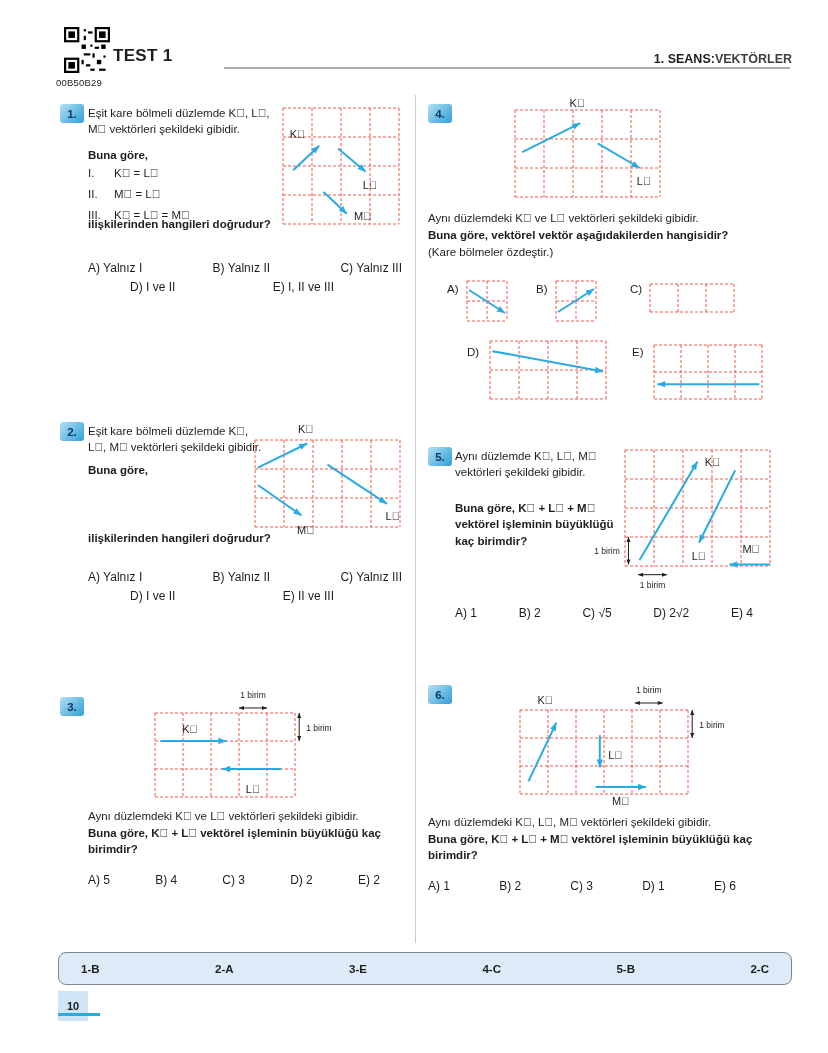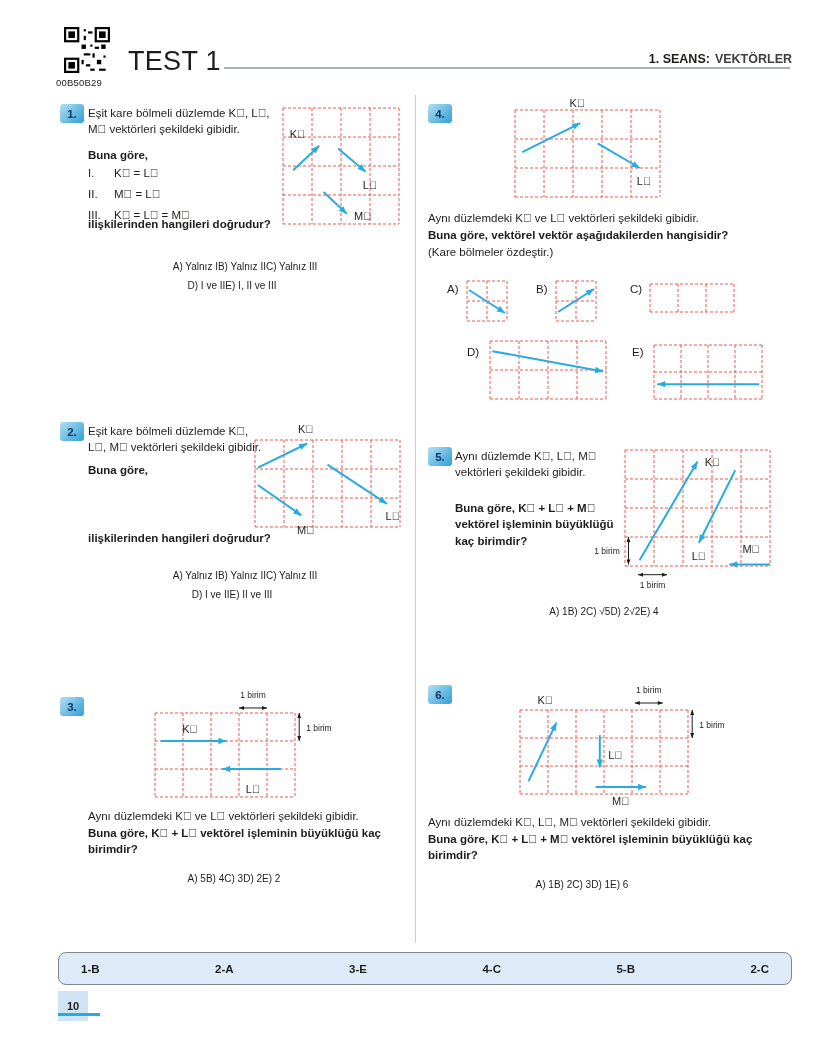--- a/index.html
+++ b/index.html
@@ -5,32 +5,32 @@
   *{margin:0;padding:0;box-sizing:border-box}
   html,body{background:#fff}
   .page{position:relative;width:828px;height:1053px;background:#fff;overflow:hidden;
         font-family:"Liberation Sans",sans-serif;color:#1d1d1b}
   .abs{position:absolute}
   .txt{font-size:11.5px;line-height:1.42;color:#1d1d1b}
   .bold{font-weight:700}
   .accent{color:#404040}
   .badge{width:24px;height:19px;border-radius:3px;display:flex;align-items:center;justify-content:center;
          background:linear-gradient(135deg,#b3e0f4,#2f9fd6);color:#0d3a61;font-weight:700;font-size:11.5px}
-  .choices{display:flex;justify-content:center;font-size:10px;color:#1d1d1b}
+  .choices{display:flex;justify-content:space-between;font-size:12px;color:#1d1d1b}
   .item{margin-bottom:4.5px;white-space:nowrap}
   .rn{display:inline-block;width:26px}
   .optl{font-size:11.5px}
   svg{display:block}
 
   #qr{left:64px;top:27px;width:46px;height:46px}
   #qr-label{left:56px;top:77px;font-size:9.5px;letter-spacing:.2px}
-  #test-title{left:128px;top:46px;font-size:27px;font-weight:400;letter-spacing:.3px}
+  #test-title{left:113px;top:46px;font-size:17px;font-weight:700;letter-spacing:.3px}
   #title-rule{left:224px;top:67px;width:566px;height:2px;background:#a9afb5}
   #session{right:36px;top:52px;font-size:12.5px;font-weight:700}
-  #session .pfx{margin-right:5px}
+  #session .pfx{}
   #col-divider{left:415px;top:95px;width:1px;height:848px;background:#c9ced3}
 
   #q1-badge{left:60px;top:104px}
   #q1-intro{left:88px;top:105px;width:194px}
   #q1-lead{left:88px;top:147px}
   #q1-items{left:88px;top:165px}
   #q1-closing{left:88px;top:216px;width:210px}
   #q1-d{left:277px;top:102px}
   #q1-c1{left:88px;top:261px;width:314px}
   #q1-c2{left:130px;top:280px;width:204px}

